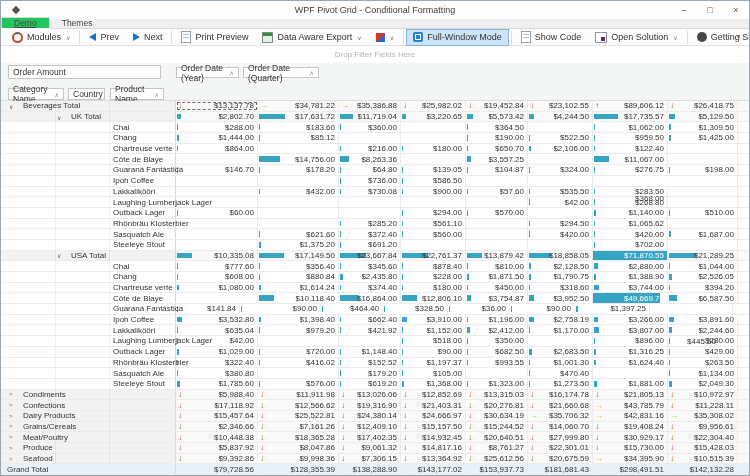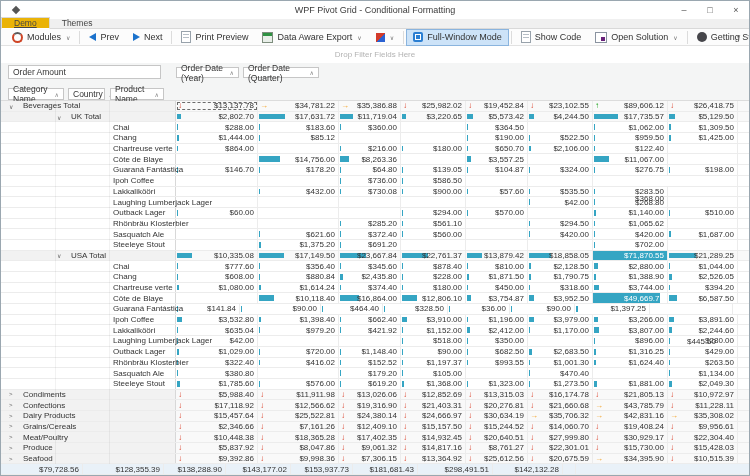--- a/index.html
+++ b/index.html
@@ -7,21 +7,21 @@
   .window{position:relative;width:750px;height:476px;background:#fff;border:1px solid #9aa7b0;box-sizing:border-box;overflow:hidden;font-size:9px;color:#333;}
   
   .titlebar{position:absolute;left:0;top:0;right:0;height:18px;background:#fff;display:flex;align-items:center;}
   .app-icon{width:6px;height:6px;background:#555;transform:rotate(45deg);margin-left:12px;flex:none;}
   .title{position:absolute;left:0;right:0;text-align:center;font-size:9px;color:#3c3c3c;}
   .winbtns{position:absolute;right:0;top:0;height:18px;display:flex;}
   .winbtn{width:26px;height:18px;display:flex;align-items:center;justify-content:center;color:#555;font-size:9px;}
   
   .tabstrip{position:absolute;left:0;top:18px;right:0;height:10px;background:#f0f0f0;border-bottom:1px solid #d9d9d9;display:flex;align-items:flex-end;box-sizing:border-box;}
   .tab{padding:0 12px;height:10px;line-height:10px;font-size:8.5px;color:#444;background:transparent;}
-  .tab.active{background:#eab308;border:1px solid #d9d9d9;border-bottom:1px solid #fff;margin-bottom:-1px;height:10px;text-decoration:underline;}
+  .tab.active{background:#22c55e;border:1px solid #d9d9d9;border-bottom:1px solid #fff;margin-bottom:-1px;height:10px;text-decoration:underline;}
   
   .toolbar{position:absolute;left:0;top:28px;right:0;height:17px;background:#fcfcfc;border-bottom:1px solid #e2e2e2;display:flex;align-items:center;padding-left:4px;box-sizing:border-box;}
   .tbtn{display:flex;align-items:center;gap:4px;height:15px;padding:0 6px;font-size:9px;color:#333;border:1px solid transparent;flex:none;}
   .tbtn.active{background:#cde3f8;border:1px solid #8ab4de;}
   .tsep{width:1px;height:13px;background:#dcdcdc;margin:0 2px;flex:none;}
   .tchev{font-size:6px;color:#777;margin-left:1px;}
   .oflow{position:absolute;right:8px;top:32px;font-size:7px;color:#777;}
   .ic{position:relative;display:inline-block;flex:none;}
   .ic-modules{width:7px;height:7px;border-radius:50%;border:2px solid #cf4526;border-top-color:#5a5a5a;}
   .ic-prev{width:0;height:0;border-top:4px solid transparent;border-bottom:4px solid transparent;border-right:7px solid #1b72cc;}
@@ -866,21 +866,21 @@
           <div class="dc" style="width: 65px;">
             <div class="bar" style="width: 7.10909%;"></div>
             <span class="val">$3,910.00</span>
           </div>
           <div class="dc" style="width: 62px;">
             <div class="bar" style="width: 2.17455%;"></div>
             <span class="val">$1,196.00</span>
           </div>
           <div class="dc" style="width: 65px;">
             <div class="bar" style="width: 7.23455%;"></div>
-            <span class="val">$3,979.00</span>
+            <span class="val">$2,758.19</span>
           </div>
           <div class="dc" style="width: 75px;">
             <div class="bar" style="width: 5.93818%;"></div>
             <span class="val">$3,266.00</span>
           </div>
           <div class="dc" style="width: 70px;">
             <div class="bar" style="width: 7.07564%;"></div>
             <span class="val">$3,891.60</span>
           </div>
           <div class="dc" style="width: 13px;"></div>
@@ -1362,20 +1362,23 @@
             <span class="arr right">→</span>
             <span class="val">$34,395.90</span>
           </div>
           <div class="dc" style="width: 70px;">
             <span class="arr down">↓</span>
             <span class="val">$10,515.39</span>
           </div>
           <div class="dc" style="width: 13px;"></div>
         </div>
         <div class="grow gt">
+          <div class="rh">
+            <span class="lbl">Grand Total</span>
+          </div>
           <div class="dc" style="width: 82px;">
             <span class="val">$79,728.56</span>
           </div>
           <div class="dc" style="width: 81px;">
             <span class="val">$128,355.39</span>
           </div>
           <div class="dc" style="width: 62px;">
             <span class="val">$138,288.90</span>
           </div>
           <div class="dc" style="width: 65px;">

